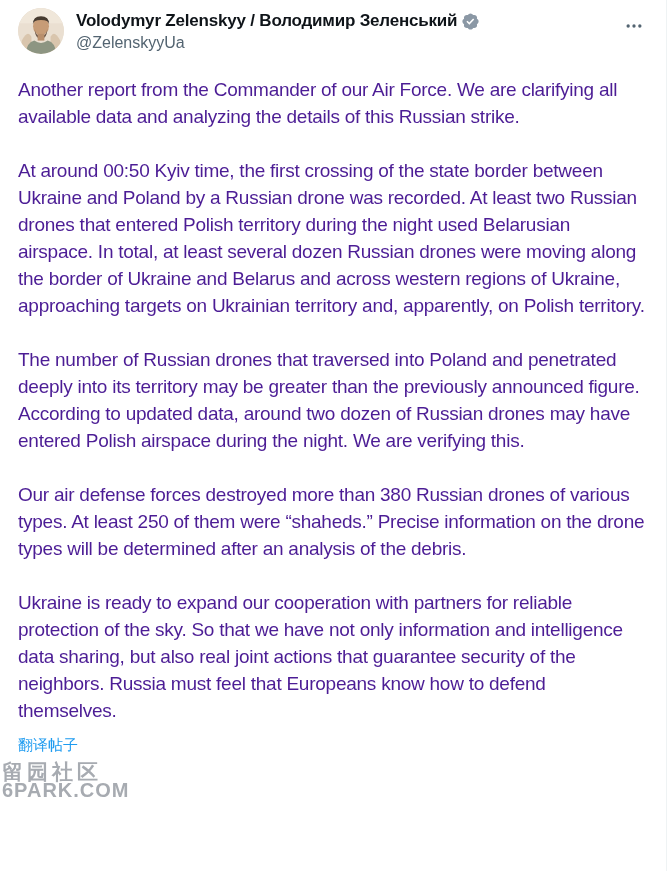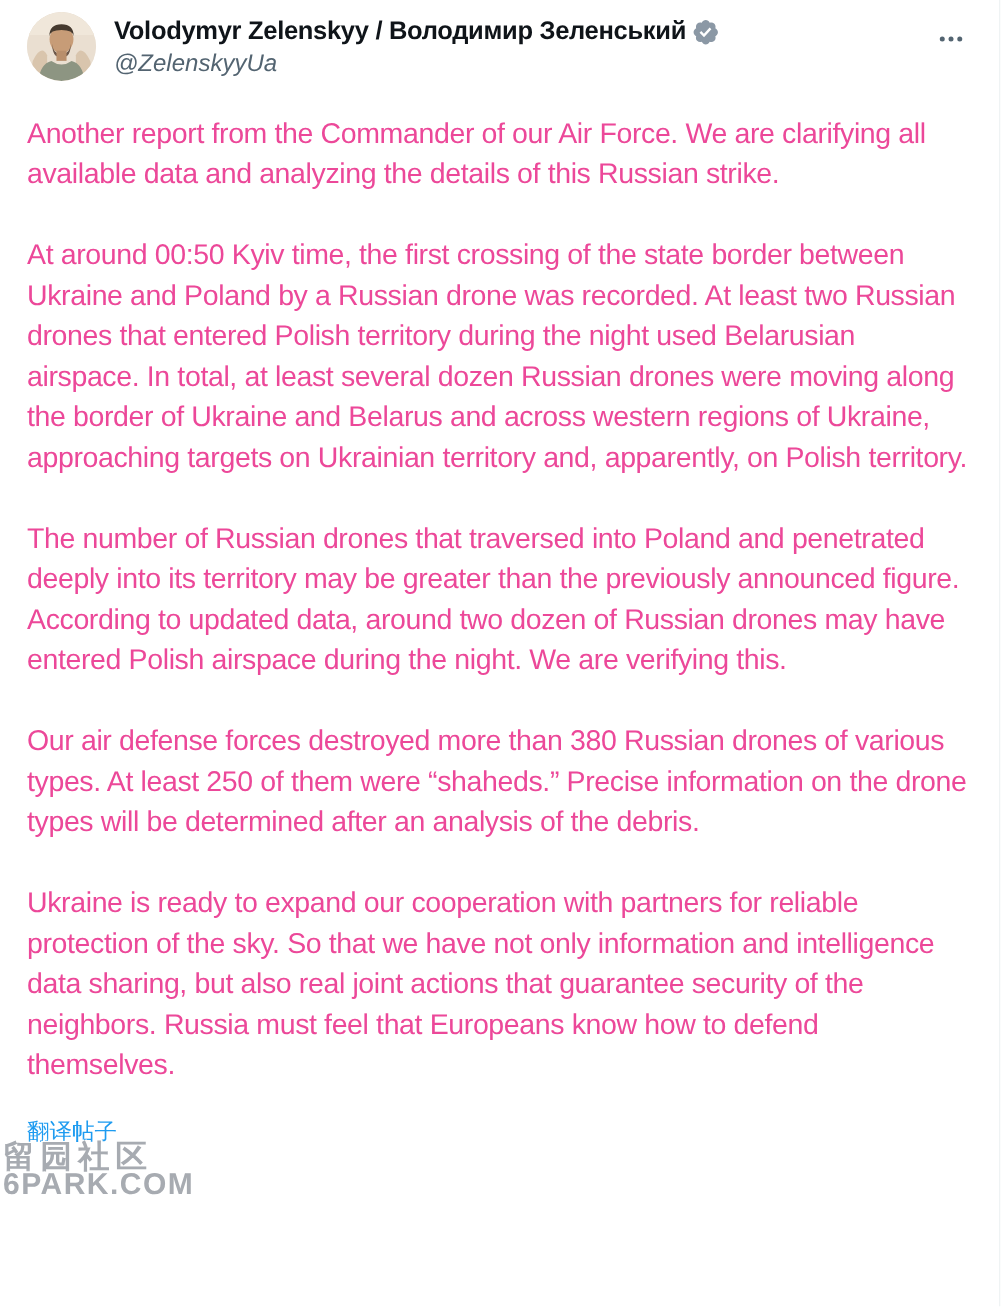--- a/index.html
+++ b/index.html
@@ -45,45 +45,44 @@
     white-space: nowrap;
   }
   .verified { margin-left: 4px; display: inline-flex; }
   .verified svg { width: 19px; height: 19px; }
   .handle {
     margin-top: 2px;
     font-size: 16px;
     line-height: 19px;
     color: #536471;
     cursor: pointer;
-    font-style: italic;
   }
 
   .more-button {
     margin-left: auto;
     margin-top: 6px;
     border: none;
     background: none;
     padding: 2px;
     cursor: pointer;
     color: #536471;
     line-height: 0;
   }
   .more-button svg { width: 20px; height: 20px; fill: #536471; }
 
   
   .tweet-body {
     margin-top: 22px;
     font-size: 19px;
     line-height: 27px;
     letter-spacing: -0.25px;
-    color: #ec4899;
+    color: #4c1d95;
   }
   .tweet-body p { margin: 0 0 27px 0; }
-  .tweet-body p:last-child { margin-bottom: 14px; }
+  .tweet-body p:last-child { margin-bottom: 4px; }
 
   .translate-link {
     display: inline-block;
     margin-top: 7px;
     font-size: 15px;
     line-height: 20px;
     color: #1d9bf0;
     text-decoration: none;
     cursor: pointer;
     text-align: center;

